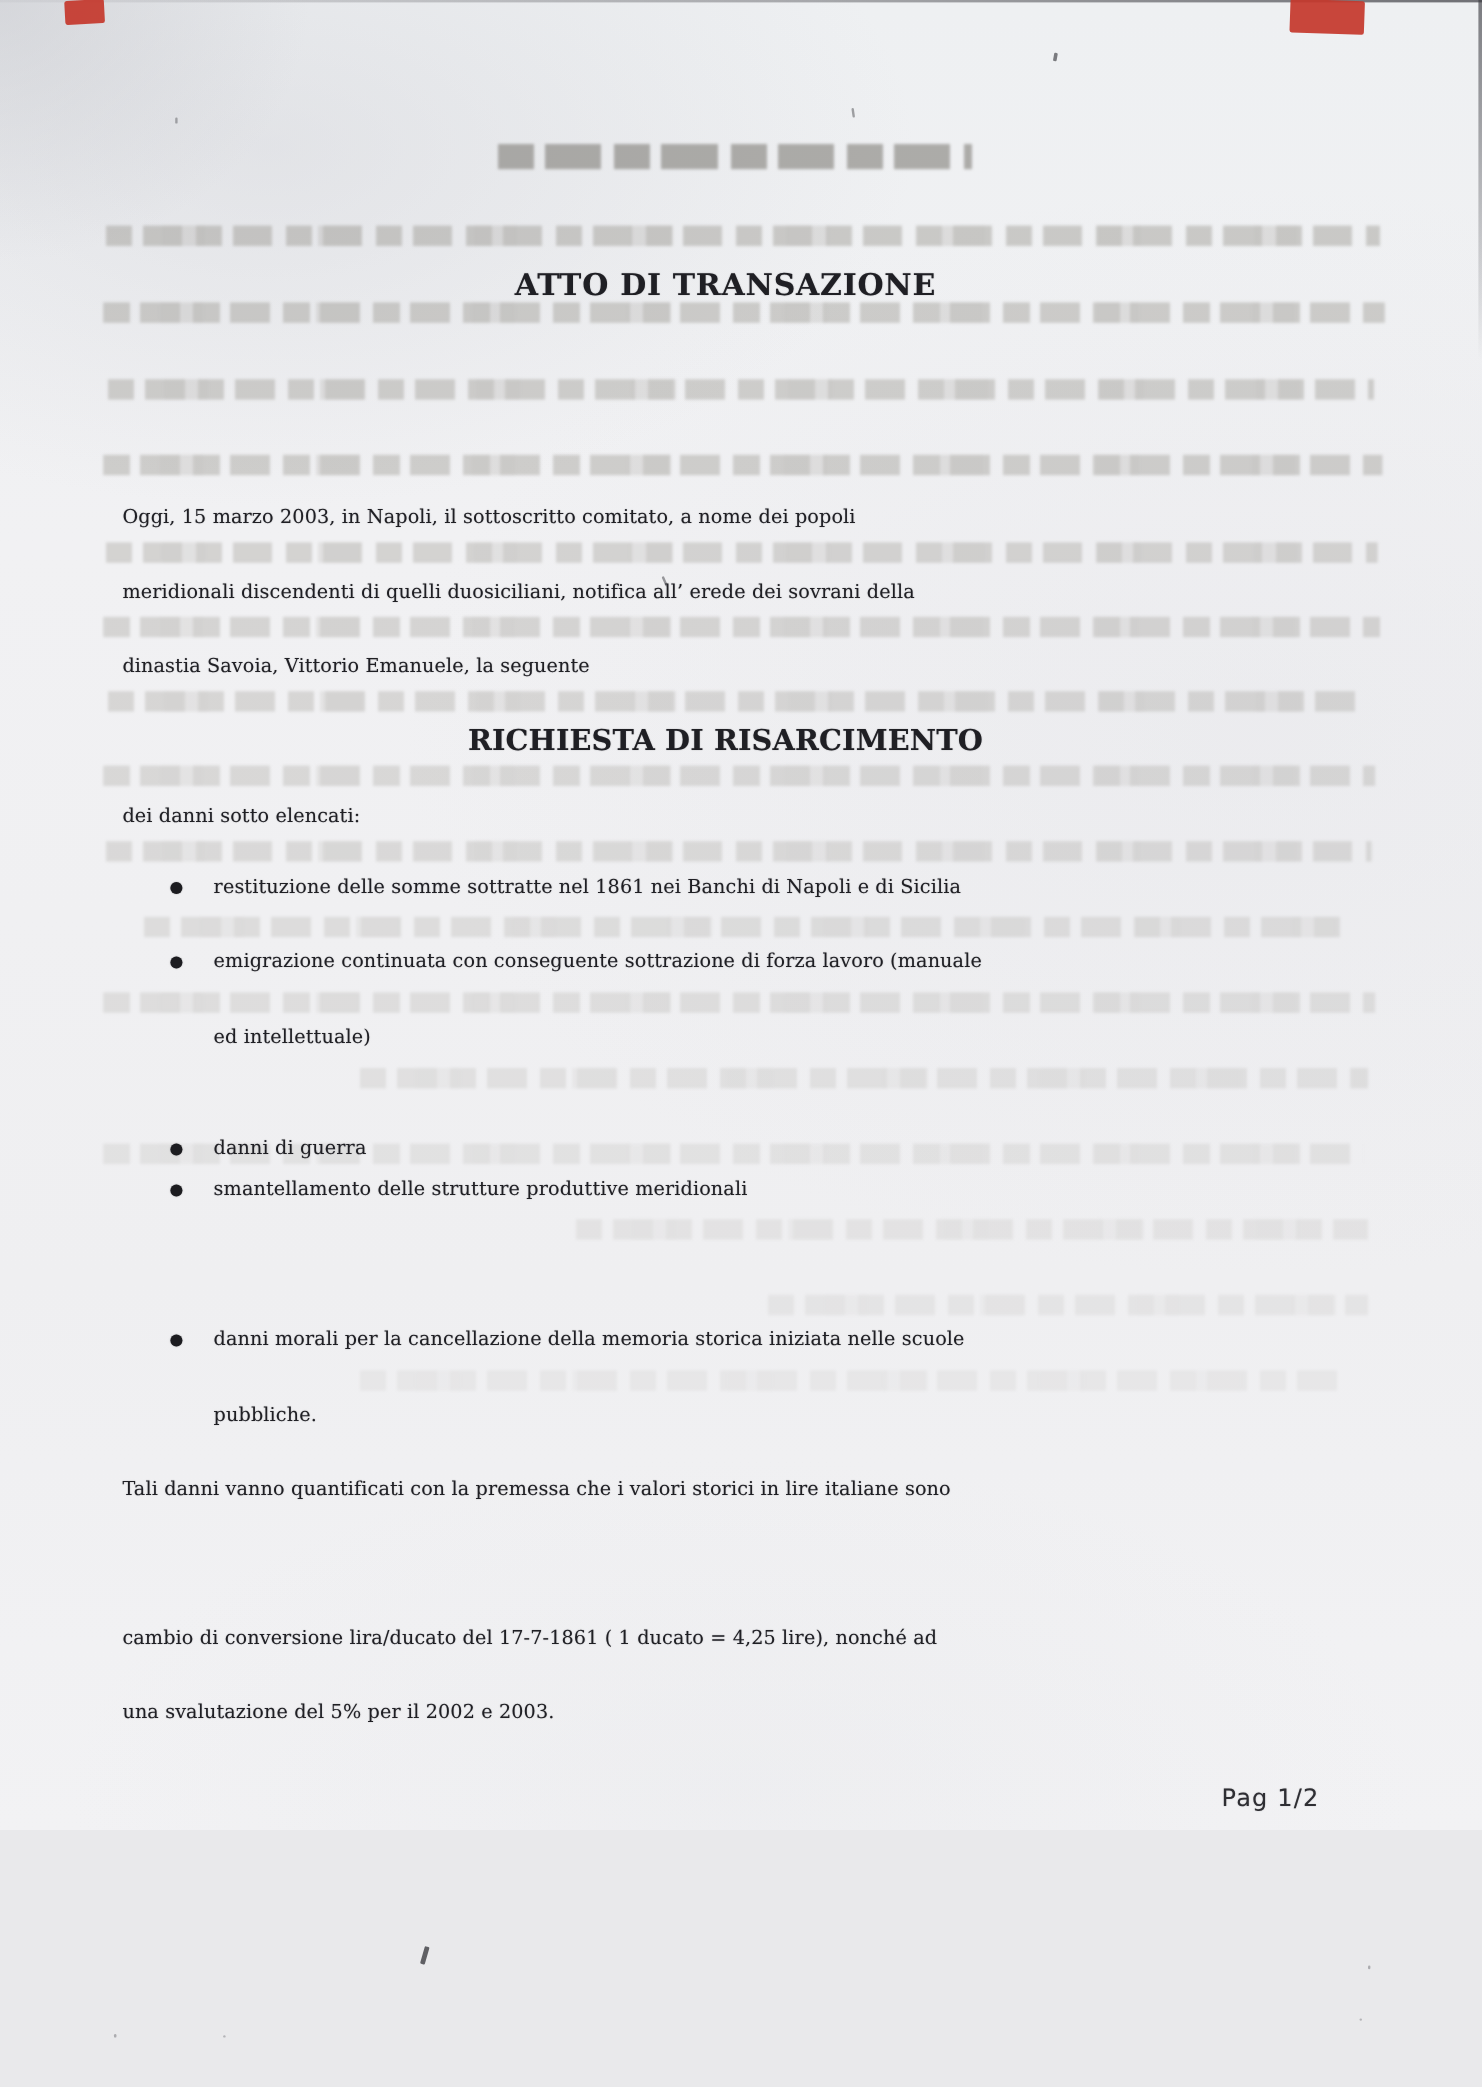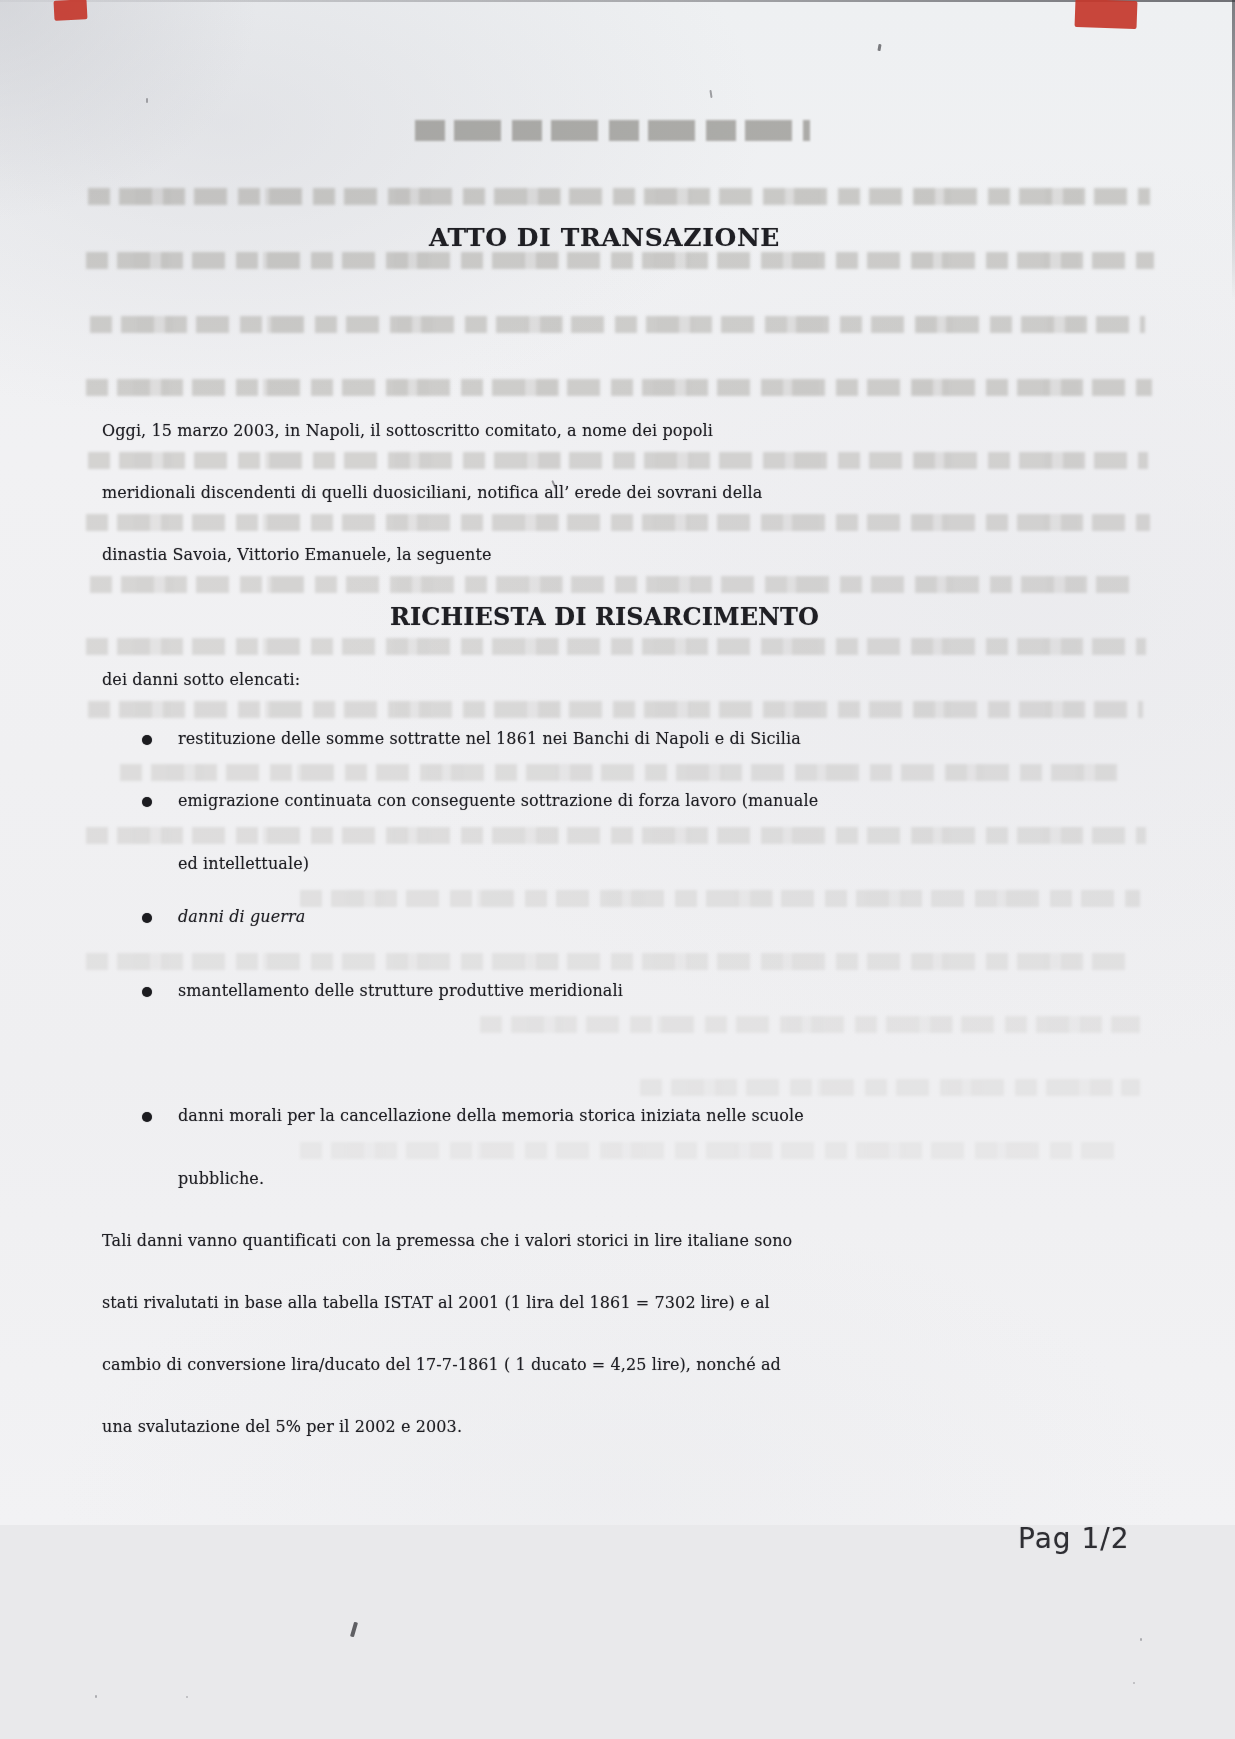--- a/index.html
+++ b/index.html
@@ -51,23 +51,23 @@
     text-shadow:0 0 1px rgba(25,25,30,.40);
     white-space:nowrap;
   }
   .center{left:0;width:1235px;text-align:center;transform:translateX(-13px);}
   .bold{font-weight:bold;}
   .title{font-size:25px;letter-spacing:.6px;}
   .claim{left:178px;}
   .dot{position:absolute;left:-36px;top:13px;width:10px;height:10px;border-radius:50%;
     background:#1c1c20;box-shadow:0 0 1px rgba(25,25,30,.5);}
   .pagnum{
-    position:absolute;left:1018px;top:1522px;
+    position:absolute;left:1018px;top:1486px;
     font-family:"DejaVu Sans","Liberation Sans",sans-serif;
-    font-size:28px;color:#2e2e33;letter-spacing:1px;
+    font-size:20px;color:#2e2e33;letter-spacing:1px;
     text-shadow:0 0 1px rgba(40,40,45,.35);
   }
 
   
   .speck{position:absolute;background:#3c3c41;border-radius:1px;opacity:.65;}
 </style>
 </head>
 <body>
 
 <div class="page">
@@ -110,38 +110,37 @@
     <span class="dot"></span>
     <span>restituzione delle somme sottratte nel 1861 nei Banchi di Napoli e di Sicilia</span>
   </div>
   <div class="line claim" style="top:784px;">
     <span class="dot"></span>
     <span>emigrazione continuata con conseguente sottrazione di forza lavoro (manuale</span>
   </div>
   <div class="line claim" style="top:847px;">
     <span>ed intellettuale)</span>
   </div>
-  <div class="line claim" style="top:900px;font-style:italic;">
+  <div class="line claim" style="top:940px;">
     <span class="dot"></span>
     <span>danni di guerra</span>
   </div>
   <div class="line claim" style="top:974px;">
     <span class="dot"></span>
     <span>smantellamento delle strutture produttive meridionali</span>
   </div>
   <div class="line claim" style="top:1099px;">
     <span class="dot"></span>
     <span>danni morali per la cancellazione della memoria storica iniziata nelle scuole</span>
   </div>
   <div class="line claim" style="top:1162px;">
     <span>pubbliche.</span>
   </div>
 
   <div class="line" style="top:1224px;">Tali danni vanno quantificati con la premessa che i valori storici in lire italiane sono</div>
-  <div class="line" style="top:1286px;">stati rivalutati in base alla tabella ISTAT al 2001 (1 lira del 1861 = 7302 lire) e al</div>
   <div class="line" style="top:1348px;">cambio di conversione lira/ducato del 17-7-1861  ( 1 ducato = 4,25 lire), nonché ad</div>
   <div class="line" style="top:1410px;">una svalutazione del 5% per il 2002 e 2003.</div>
 
   <div class="pagnum">Pag 1/2</div>
 
   <div class="speck" style="left:352px;top:1622px;width:4px;height:15px;transform:rotate(16deg);opacity:.8;"></div>
   <div class="speck" style="left:878px;top:44px;width:3px;height:7px;transform:rotate(10deg);"></div>
   <div class="speck" style="left:146px;top:98px;width:2px;height:5px;opacity:.4;"></div>
   <div class="speck" style="left:710px;top:90px;width:2px;height:8px;opacity:.45;transform:rotate(-8deg);"></div>
   <div class="speck" style="left:553px;top:480px;width:2px;height:9px;opacity:.5;transform:rotate(-24deg);"></div>

